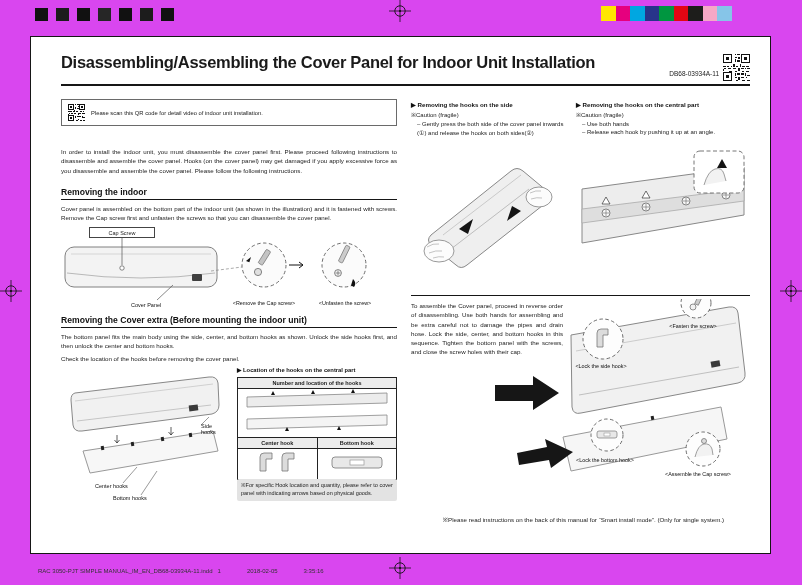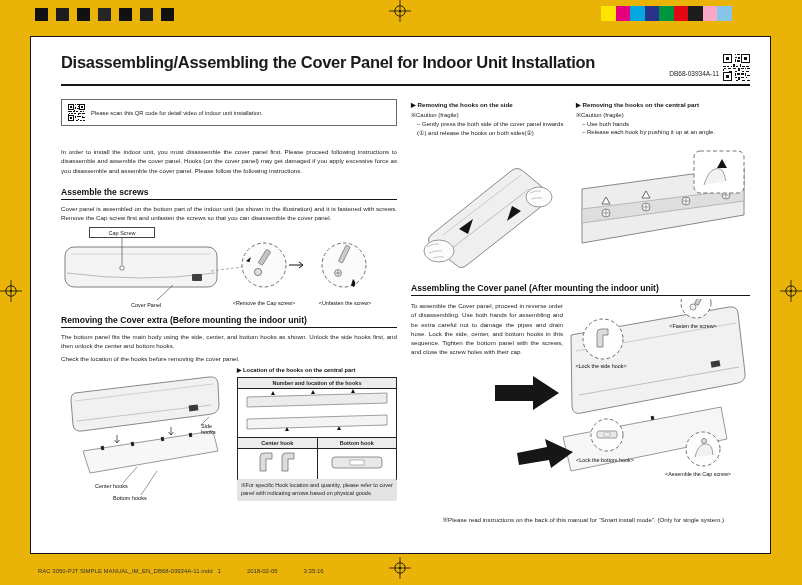--- a/index.html
+++ b/index.html
@@ -1,19 +1,19 @@
 <!DOCTYPE html>
 <html><head>
 <meta charset="utf-8">
 <style>
   * { margin:0; padding:0; box-sizing:border-box; }
   html,body { background:#fff; }
   #stage {
     position:relative; width:802px; height:585px; overflow:hidden;
-    font-family:"Liberation Sans", sans-serif; color:#1a1a1a; background:#eab308;
+    font-family:"Liberation Sans", sans-serif; color:#1a1a1a; background:#d946ef;
   }
   .abs { position:absolute; }
   .page {
     position:absolute; left:30px; top:36px; width:741px; height:518px;
     background:#fff; border:1px solid #161616;
   }
   .doc-title { font-size:16.5px; font-weight:bold; letter-spacing:-0.3px; white-space:nowrap; }
   .doc-code { font-size:6.5px; color:#222; text-align:right; }
   .rule { position:absolute; background:#161616; }
   .body-text { font-size:6.2px; line-height:1.5; color:#222; text-align:justify; }
@@ -112,21 +112,21 @@
 
     <div class="qr-box">
       <svg class="qr-sm" viewBox="0 0 21 21">
           <use href="#qrp"></use>
         </svg>
       <span class="qr-box-text">Please scan this QR code for detail video of indoor unit installation.</span>
     </div>
 
     <div class="abs body-text" style="left:30px;top:110px;width:336px">In order to install the indoor unit, you must disassemble the cover panel first. Please proceed following instructions to disassemble and assemble the cover panel. Hooks (on the cover panel) may get damaged if you apply excessive force as you disassemble and assemble the cover panel. Please follow the following instructions.</div>
 
-    <div class="abs sec-h" style="left:30px;top:150px">Assemble the screws</div>
+    <div class="abs sec-h" style="left:30px;top:150px">Removing the indoor</div>
     <div class="rule" style="left:30px;top:162px;width:336px;height:1px"></div>
     <div class="abs body-text" style="left:30px;top:167px;width:336px">Cover panel is assembled on the bottom part of the indoor unit (as shown in the illustration) and it is fastened with screws. Remove the Cap screw first and unfasten the screws so that you can disassemble the cover panel.</div>
 
     <div class="abs" style="left:30px;top:190px;width:336px;height:92px">
       <svg width="336" height="92">
         <rect x="4" y="20" width="152" height="40" rx="9" fill="#f3f3f3" stroke="#808080"></rect>
         <path d="M6,46 Q80,56 154,46" fill="none" stroke="#a8a8a8" stroke-width="0.8"></path>
         <path d="M10,27 H150" stroke="#c8c8c8" stroke-width="0.7"></path>
         <rect x="131" y="47" width="10" height="7" rx="1" fill="#404040"></rect>
         <line x1="61" y1="11" x2="61" y2="38" stroke="#555" stroke-width="0.7"></line>
@@ -256,21 +256,20 @@
         <line x1="147" y1="46" x2="153" y2="46"></line>
           <line x1="150" y1="43" x2="150" y2="49"></line>
       </g>
       <path d="M30,48 l4,7 h-8 z" fill="#fff" stroke="#333" stroke-width="0.7"></path>
       <path d="M70,42 l4,7 h-8 z" fill="#fff" stroke="#333" stroke-width="0.7"></path>
       <rect x="118" y="2" width="50" height="42" rx="6" fill="#fff" stroke="#666" stroke-width="0.9" stroke-dasharray="4 2.5"></rect>
       <path d="M128,36 q4,-14 11,-16 q7,-2 9,5 l2,7" fill="#f2f2f2" stroke="#888" stroke-width="0.8"></path>
       <polygon points="146,10 151,19 141,19" fill="#141414"></polygon>
     </svg>
 
-    <div class="abs sec-h" style="left:380px;top:246px">Assembling the Cover panel (After mounting the indoor unit)</div>
     <div class="rule" style="left:380px;top:258px;width:339px;height:1px"></div>
     <div class="abs body-text" style="left:380px;top:264px;width:152px">To assemble the Cover panel, proceed in reverse order of disassembling. Use both hands for assembling and be extra careful not to damage the pipes and drain hose. Lock the side, center, and bottom hooks in this sequence. Tighten the bottom panel with the screws, and close the screw holes with their cap.</div>
 
     <div class="abs" style="left:380px;top:262px;width:339px;height:216px">
       <svg width="339" height="216">
         <path d="M160,36 L318,8 Q326,7 327,14 L334,74 Q335,82 327,84 L170,114 Q162,116 161,108 Z" fill="#f1f1f1" stroke="#888"></path>
         <path d="M165,52 L325,24" stroke="#c2c2c2" stroke-width="0.8" fill="none"></path>
         <path d="M168,96 L328,68" stroke="#b2b2b2" stroke-width="0.8" fill="none"></path>
         <rect x="300" y="62" width="9" height="6" fill="#3a3a3a" transform="rotate(-10 304 65)"></rect>
         <path d="M152,138 L310,108 L316,140 L160,172 Z" fill="#f6f6f6" stroke="#999"></path>

